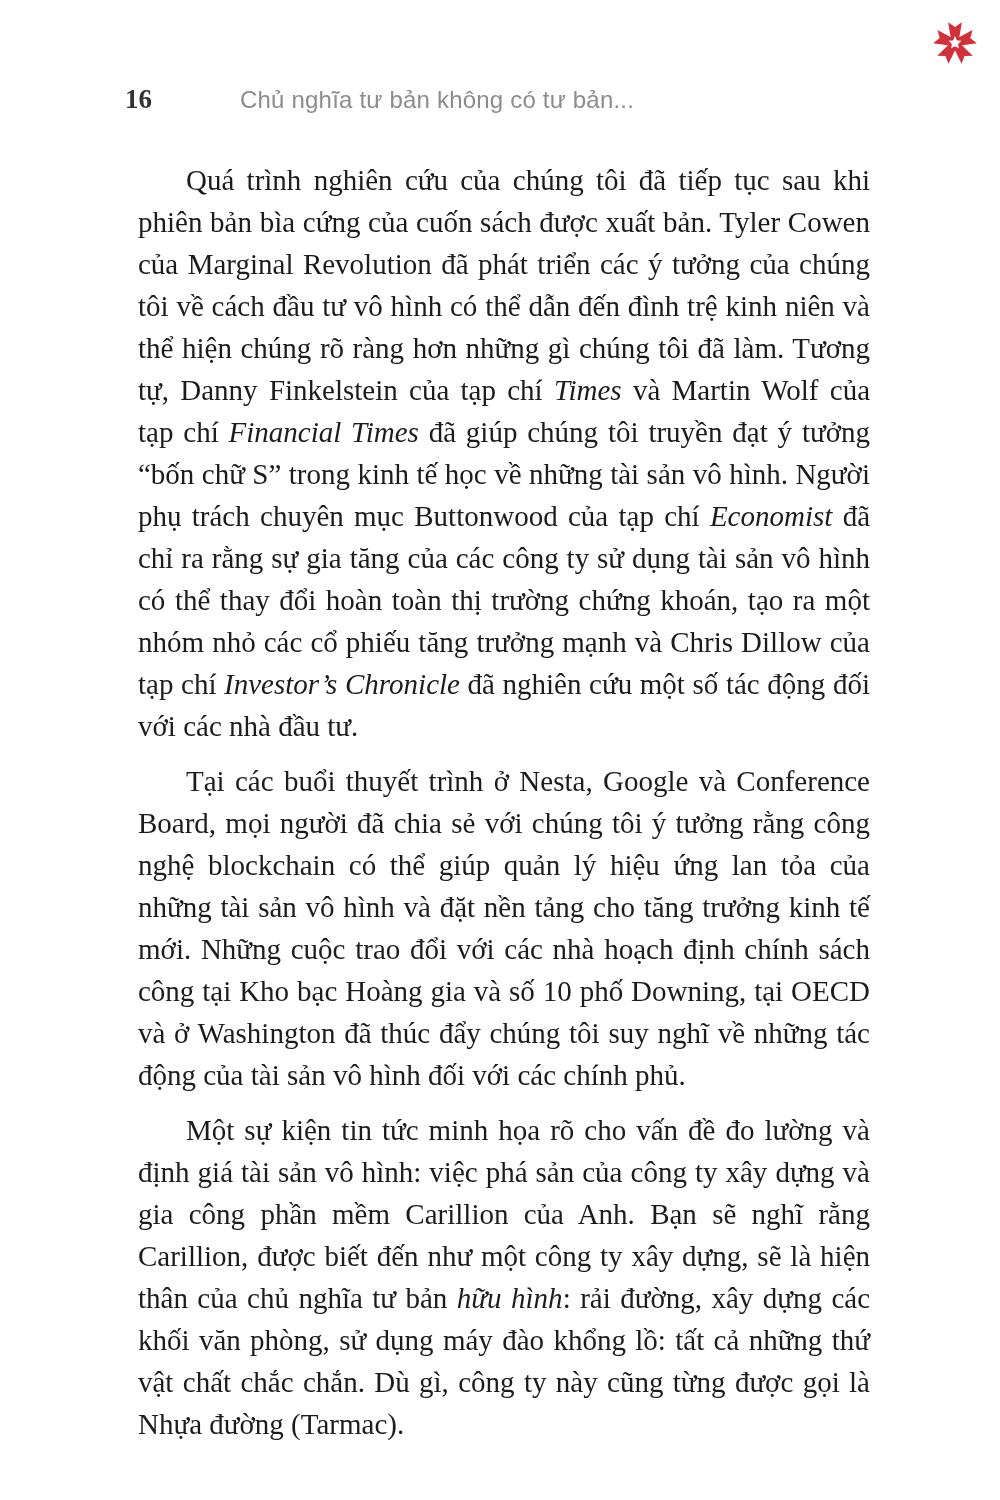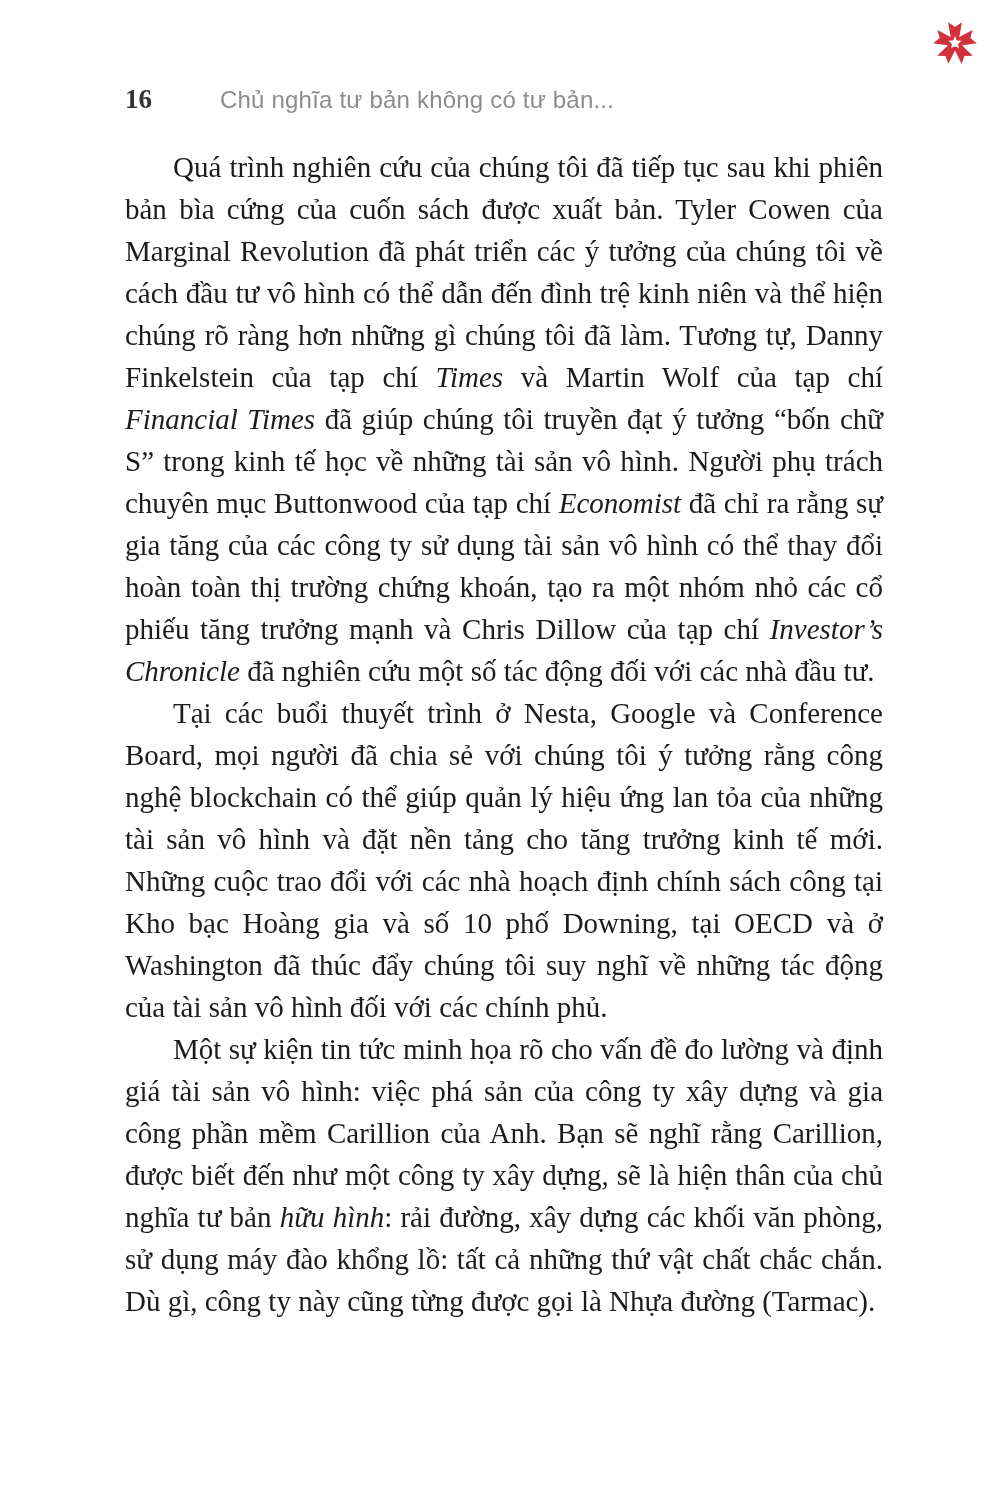--- a/index.html
+++ b/index.html
@@ -22,21 +22,21 @@
     width: 46px;
     height: 46px;
   }
   .page-header {
     position: absolute;
     top: 84px;
     left: 125px;
     right: 115px;
     display: flex;
     align-items: baseline;
-    gap: 20px;
+    gap: 40px;
     white-space: nowrap;
   }
   .page-number {
     font-family: "Liberation Serif", serif;
     font-weight: bold;
     font-size: 27px;
     color: #333333;
   }
   .running-title {
     font-family: "Liberation Sans", sans-serif;
@@ -50,21 +50,21 @@
     top: 146px;
     left: 125px;
     width: 758px;
     font-family: "Liberation Serif", serif;
     font-size: 29px;
     line-height: 42px;
     color: #1c1c1c;
     text-align: justify;
   }
   .body-text p {
-    margin: 0;
+    margin: 13px;
     padding: 0;
     text-indent: 48px;
   }
   .body-text em {
     font-style: italic;
   }
 </style>
 </head>
 <body>
 

